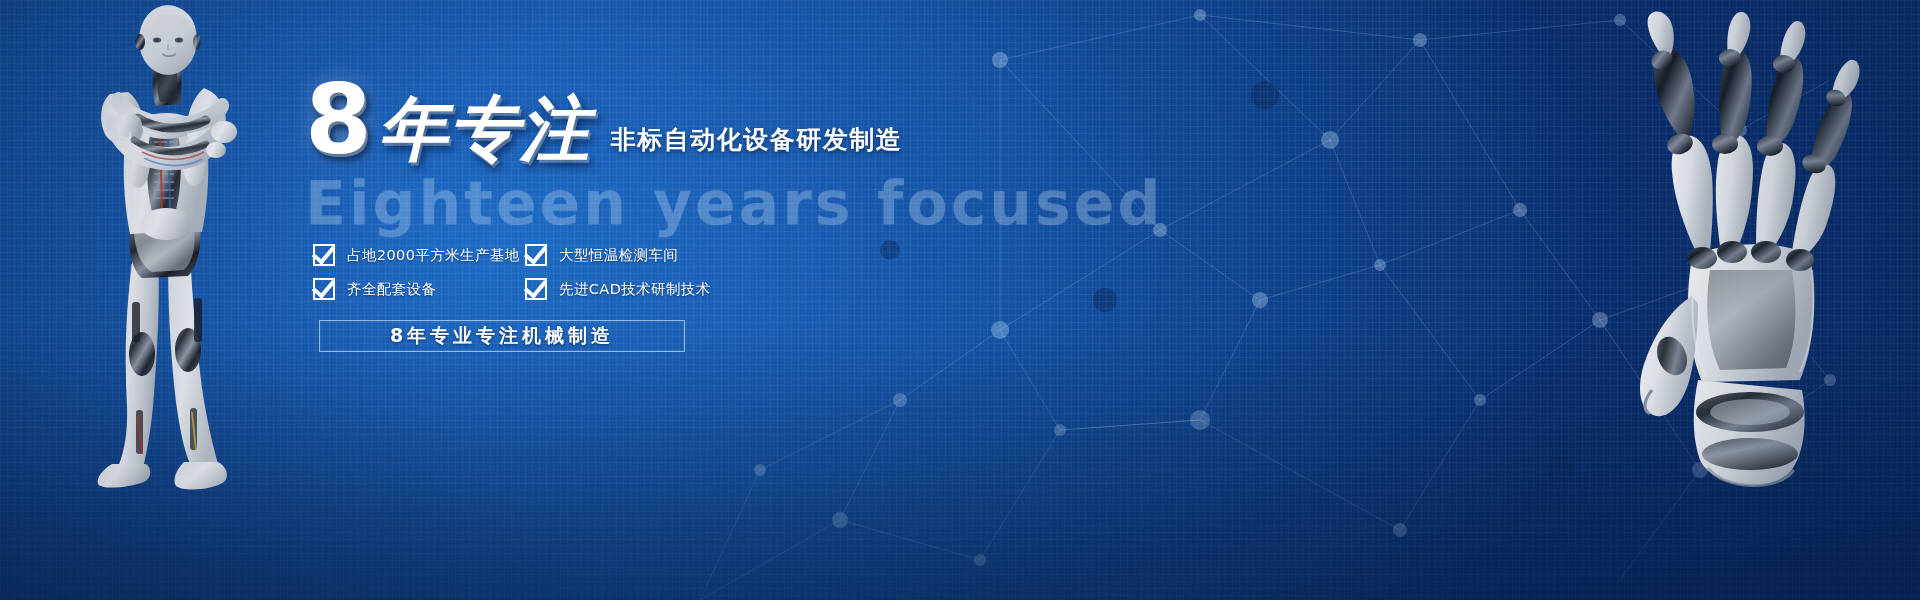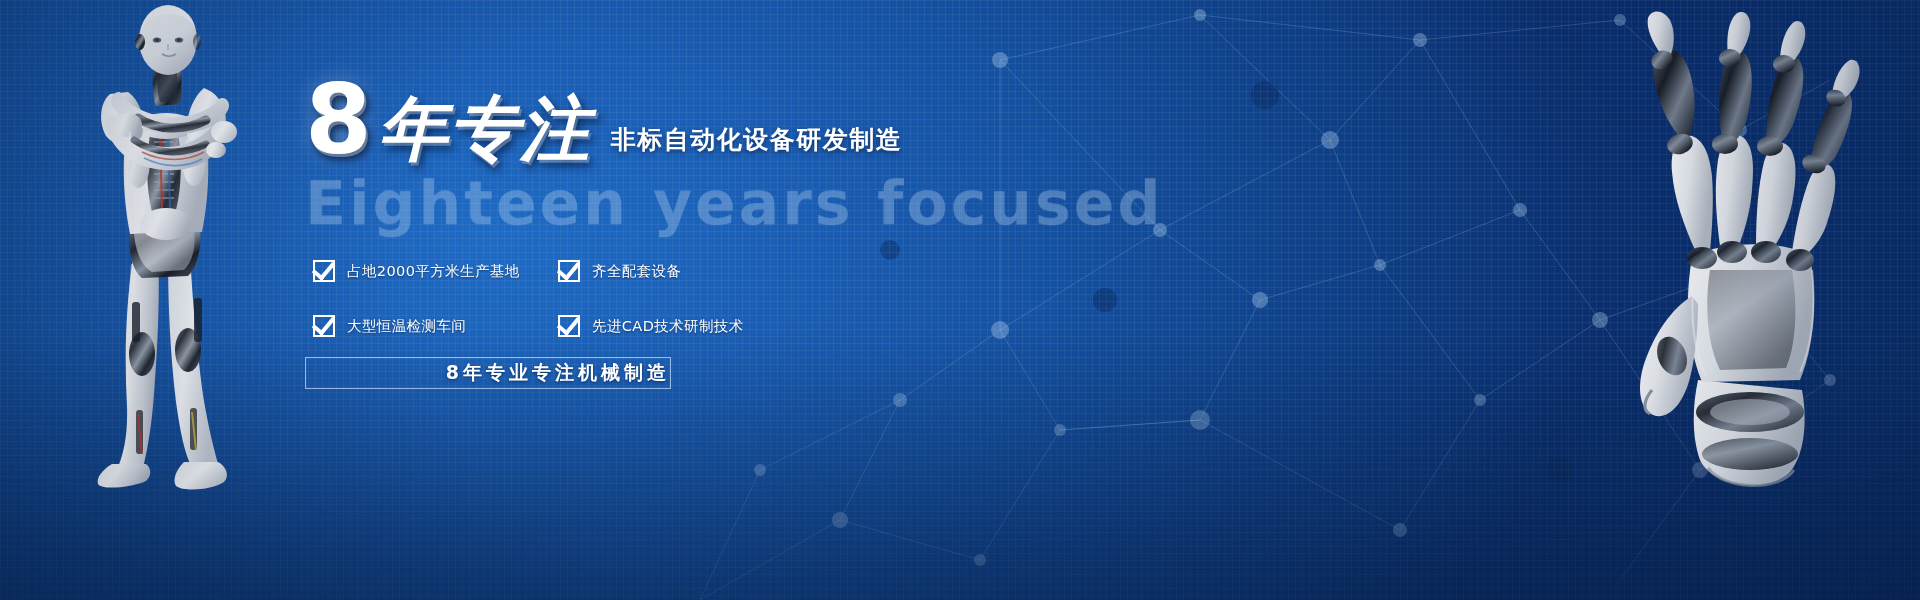--- a/index.html
+++ b/index.html
@@ -112,28 +112,27 @@
     margin-top: 6px;
     font-size: 60px;
     font-weight: 700;
     letter-spacing: 3px;
     color: rgba(173,205,240,0.30);
     text-shadow: 0 1px 0 rgba(255,255,255,0.07);
     white-space: nowrap;
   }
 
   .features {
-    margin-top: 22px;
+    margin-top: 6px;
     margin-left: 8px;
     display: grid;
     grid-template-columns: 212px auto;
     row-gap: 12px;
     column-gap: 0px;
     width: 500px;
-    gap: 33px;
   }
   .feat {
     display: flex;
     align-items: center;
     white-space: nowrap;
   }
   .chk {
     width: 18px; height: 18px;
     border: 2px solid #ffffff;
     position: relative;
@@ -151,27 +150,27 @@
   }
   .feat-label {
     font-size: 14.5px;
     color: #ffffff;
     letter-spacing: 0.4px;
     text-shadow: 0 1px 2px rgba(0,20,55,0.55);
   }
 
   .tagbox {
     margin-top: 20px;
-    margin-left: 0;
+    margin-left: 14px;
     width: 364px;
     height: 30px;
     border: 1px solid rgba(190,216,245,0.75);
     display: flex;
     align-items: center;
-    justify-content: flex-end;
+    justify-content: center;
     box-shadow: inset 0 0 0 1px rgba(255,255,255,0.06);
   }
   .tagbox-label {
     font-size: 19px;
     font-weight: 700;
     color: #ffffff;
     letter-spacing: 4px;
     text-shadow: 0 1px 3px rgba(0,20,55,0.6);
   }
 </style>
@@ -429,25 +428,25 @@
 
     <div class="ghost">Eighteen years focused</div>
 
     <div class="features">
       <div class="feat">
         <span class="chk"></span>
         <span class="feat-label">占地2000平方米生产基地</span>
       </div>
       <div class="feat">
         <span class="chk"></span>
-        <span class="feat-label">齐全配套设备</span>
+        <span class="feat-label">大型恒温检测车间</span>
       </div>
       <div class="feat">
         <span class="chk"></span>
-        <span class="feat-label">大型恒温检测车间</span>
+        <span class="feat-label">齐全配套设备</span>
       </div>
       <div class="feat">
         <span class="chk"></span>
         <span class="feat-label">先进CAD技术研制技术</span>
       </div>
     </div>
 
     <div class="tagbox">
       <span class="tagbox-label">8年专业专注机械制造</span>
     </div>

